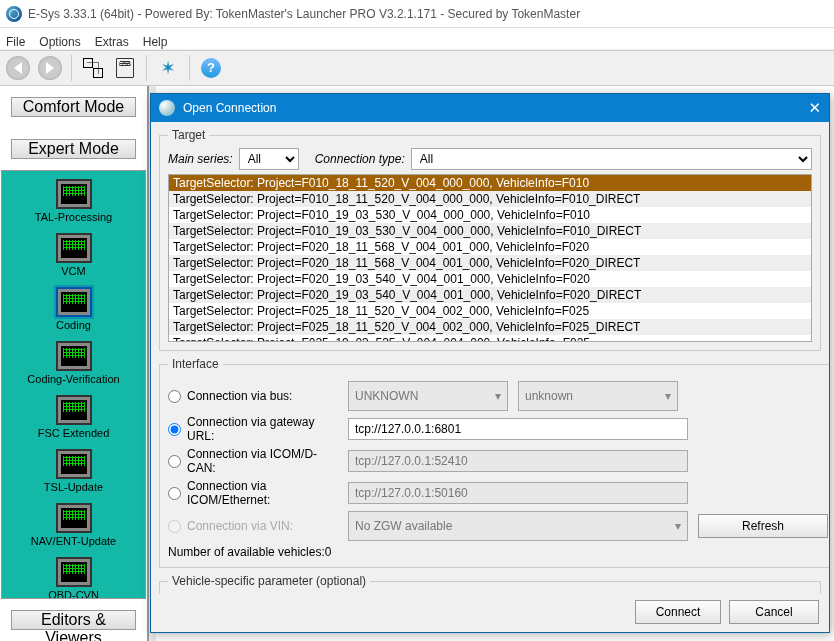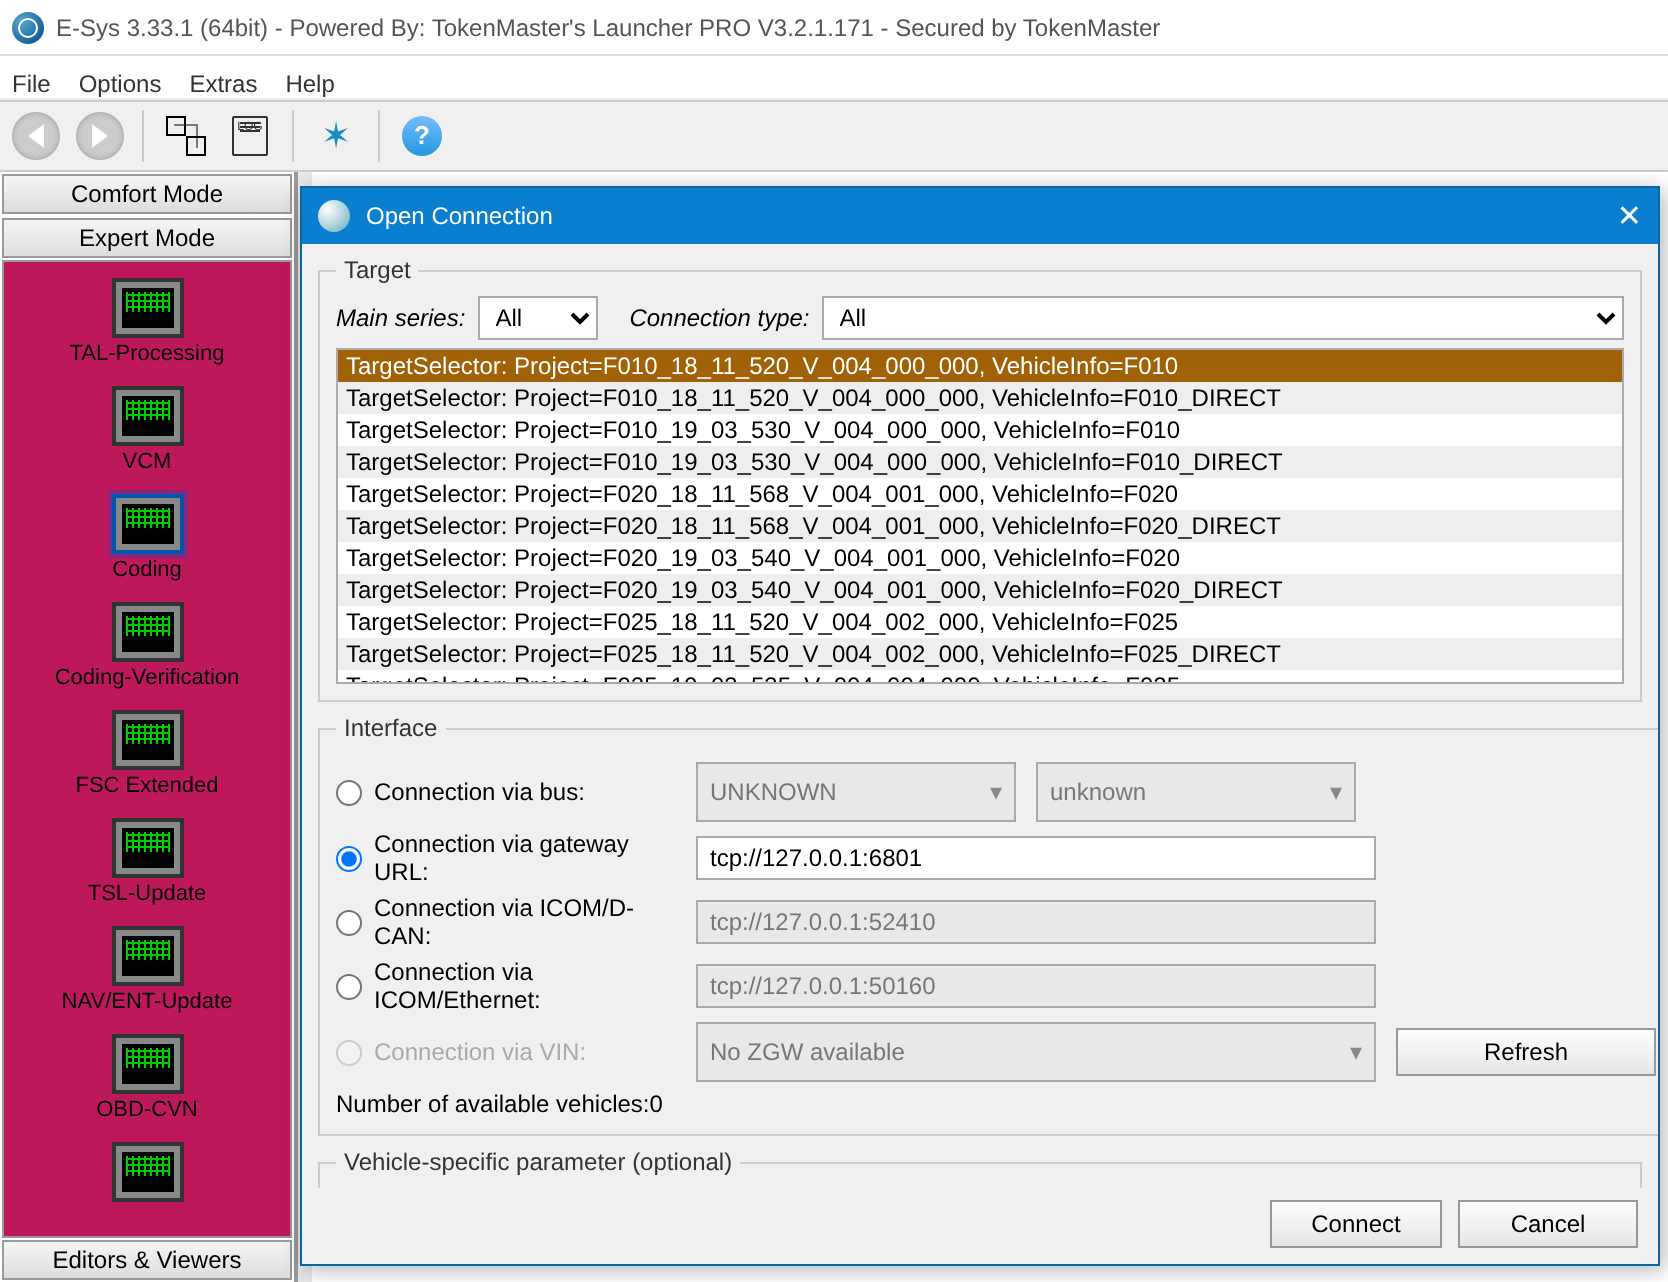--- a/index.html
+++ b/index.html
@@ -25,22 +25,22 @@
   .icon-connect::after { content:""; position:absolute; right:0;bottom:0;width:8px;height:8px;border:1px solid #000;}
   .icon-connect .arrow { position:absolute; left:4px;top:4px;width:12px;height:12px;border-top:1px solid #000;border-right:1px solid #000;opacity:.5;}
   .icon-log { width:18px;height:20px;border:1px solid #333;border-radius:1px;position:relative;font-size:7px;text-align:center;line-height:24px;}
   .icon-log::before{content:"";position:absolute;top:2px;left:3px;right:3px;height:1px;background:#333;box-shadow:0 2px 0 #333,0 4px 0 #333;}
   .icon-log::after{content:"LOG";position:absolute;bottom:1px;left:0;right:0;font-size:6px;color:#333;}
   .icon-star { color:#1a8cc4; font-size:18px; font-family: Arial;}
   .icon-help { width:20px;height:20px;border-radius:50%;background:linear-gradient(#7bf,#29d);color:#fff;text-align:center;line-height:20px;font-weight:bold;font-size:13px;}
   
   .main-area { display:flex; height: calc(641px - 28px - 22px - 36px); }
   .sidebar { width: 148px; border-right:1px solid #999; display:flex; flex-direction:column; background:#fff;}
-  .acc-head { height:20px; border:1px solid #999; background: linear-gradient(#f5f5f5,#ddd); text-align:center; font-size:12px; line-height:18px; margin:1px;}
-  .acc-body { flex:1; overflow-y:auto; padding: 4px 0; background:#be185d; border:1px solid #999; margin:0 1px;}
+  .acc-head { height:20px; border:1px solid #999; background: linear-gradient(#f5f5f5,#ddd); text-align:center; font-size:16px; line-height:18px; margin:11px;}
+  .acc-body { flex:1; overflow-y:auto; padding: 4px 0; background:#14b8a6; border:1px solid #999; margin:0 1px;}
   .sb-item { text-align:center; padding: 4px 0 6px; cursor:pointer;}
   .sb-icon { width:36px;height:30px;margin:0 auto 2px;background:#888;border:2px solid #333;position:relative;}
   .sb-icon::before{content:"";position:absolute;inset:3px;background:#000;}
   .sb-icon::after{content:"";position:absolute;left:5px;top:5px;right:5px;height:10px;background:repeating-linear-gradient(90deg,#0f0 0 1px,transparent 1px 3px),repeating-linear-gradient(0deg,transparent 0 2px,#0f0 2px 3px);opacity:.8;}
   .sb-icon.sel{ border-color:#05a; box-shadow:0 0 0 2px rgba(0,80,200,.3);}
   .sb-item span { font-size:11px; display:block; }
   
   
   .dialog { position:absolute; left:150px; top:93px; width:680px; height:540px; border:1px solid #0a65a0; background:#f0f0f0; box-shadow: 2px 2px 10px rgba(0,0,0,.3); display:flex; flex-direction:column;}
   .dlg-title { height:28px; background:#0a7fd0; color:#fff; display:flex; align-items:center; padding:0 8px; }

